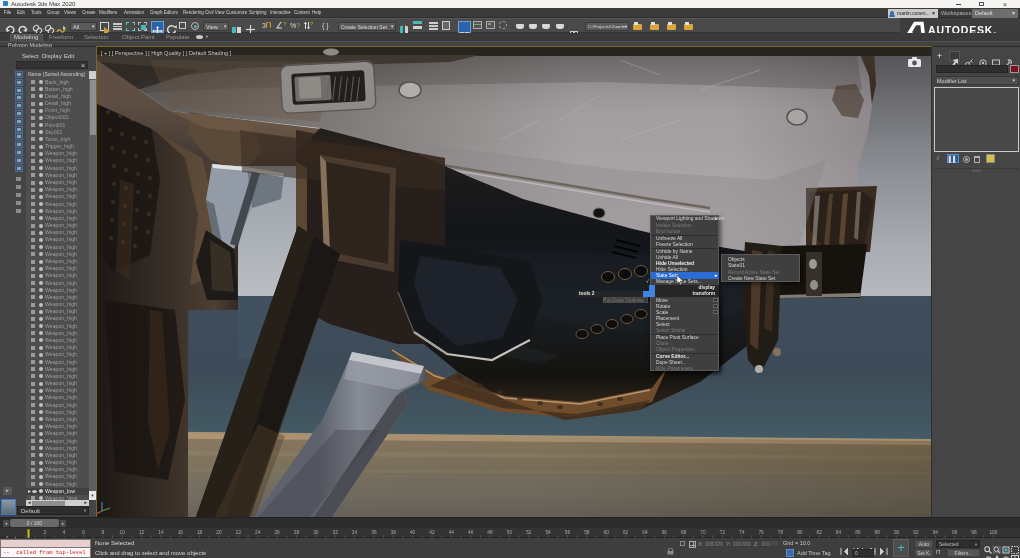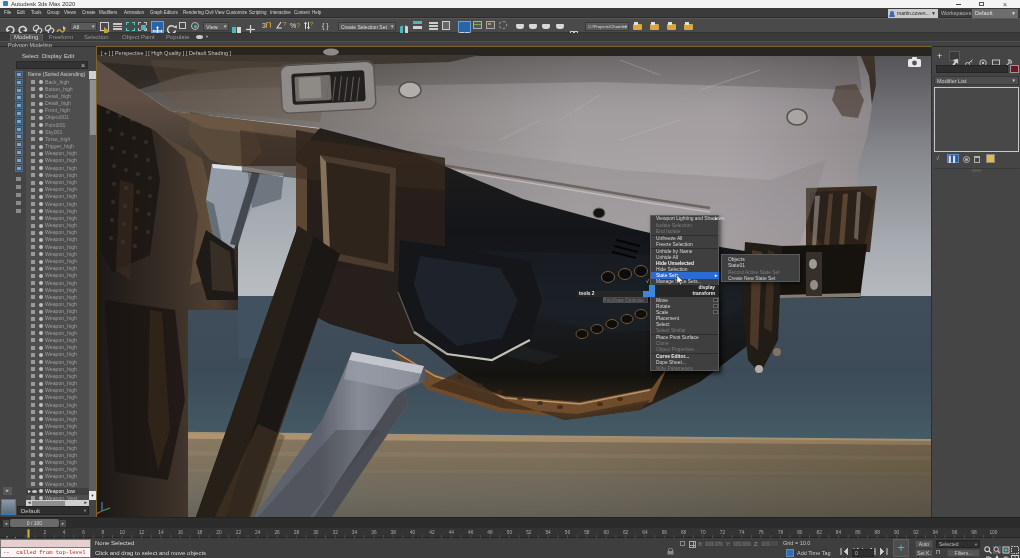--- a/index.html
+++ b/index.html
@@ -184,20 +184,27 @@
       </div>
       <div class="abs" style="left:667px;top:2px;width:11px;height:10px;">
         <div style="width:9px;height:6px;background:#d8a83c;border-radius:1px;margin-top:3px;"></div>
         <div style="position:absolute;left:1px;top:1px;width:4px;height:2.5px;background:#e0e0e0;"></div>
       </div>
       <div class="abs" style="left:684px;top:2px;width:11px;height:10px;">
         <div style="width:9px;height:6px;background:#d8a83c;border-radius:1px;margin-top:3px;"></div>
         <div style="position:absolute;left:1px;top:1px;width:4px;height:2.5px;background:#e0e0e0;"></div>
       </div>
     </div>
+<div class="abs" style="left:900px;top:18px;width:120px;height:22px;background:#3d3d3d;">
+ <svg class="abs" style="left:0;top:0;" width="120" height="22" viewBox="0 0 120 22">
+  <path d="M7 19 L15 5.5 L22 5.5 L23.5 19" stroke="#fff" stroke-width="3.6" fill="none"></path>
+<path d="M4.5 19 L10.5 19 L13 14.5 L8 14.2 Z" fill="#fff"></path>
+  <text x="28" y="16" font-family="Liberation Sans" font-size="10.5" font-weight="bold" fill="#fff" letter-spacing="0.8">AUTODESK.</text>
+ </svg>
+</div>
 <div class="abs" style="left:0;top:33px;width:1020px;height:8px;background:#3a3a3a;">
  <div class="abs" style="left:10px;top:0.5px;width:33px;height:7.5px;background:#4e4e4e;border:1px solid #5e5e5e;border-bottom:none;"></div>
  <div class="abs txt" style="left:14px;top:0;font-size:6px;line-height:8px;color:#d8d8d8;">Modeling</div>
  <div class="abs txt" style="left:49px;top:0;font-size:6px;line-height:8px;color:#969696;">Freeform</div>
  <div class="abs txt" style="left:84px;top:0;font-size:6px;line-height:8px;color:#969696;">Selection</div>
  <div class="abs txt" style="left:122px;top:0;font-size:6px;line-height:8px;color:#969696;">Object Paint</div>
  <div class="abs txt" style="left:166px;top:0;font-size:6px;line-height:8px;color:#969696;">Populate</div>
  <div class="abs" style="left:196px;top:2px;width:7px;height:4px;background:#c8c8c8;border-radius:50%;"></div>
  <div class="abs txt" style="left:205px;top:0;font-size:4px;line-height:8px;color:#aaa;">▼</div>
 </div>

